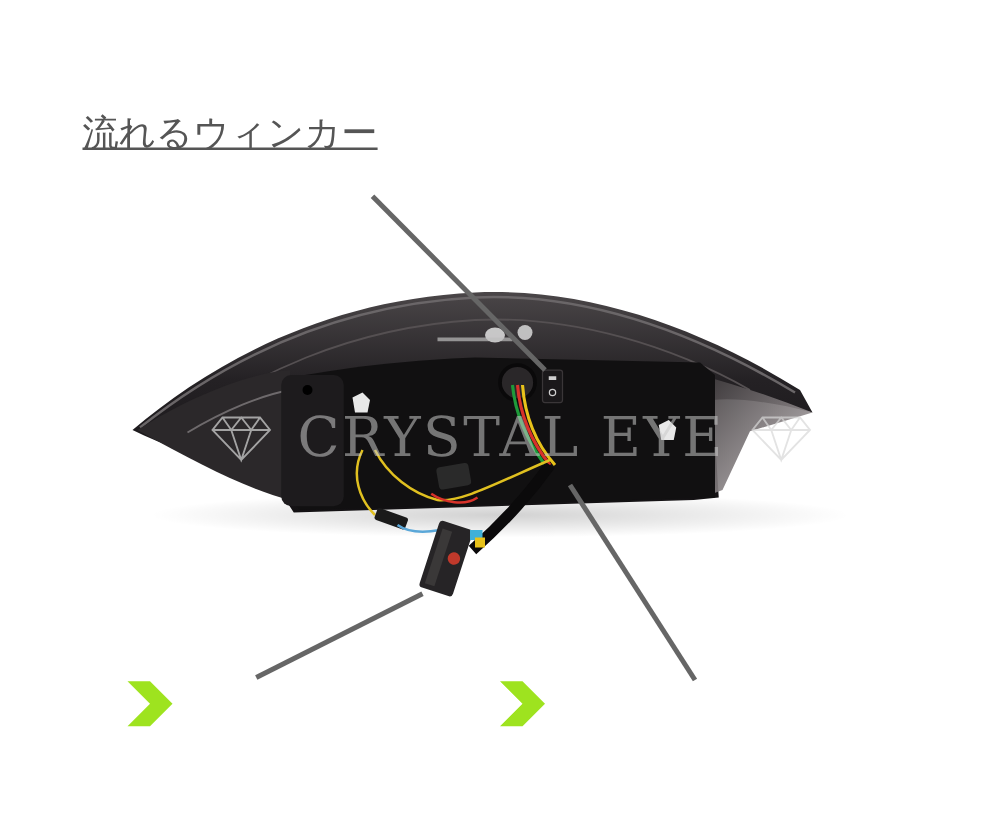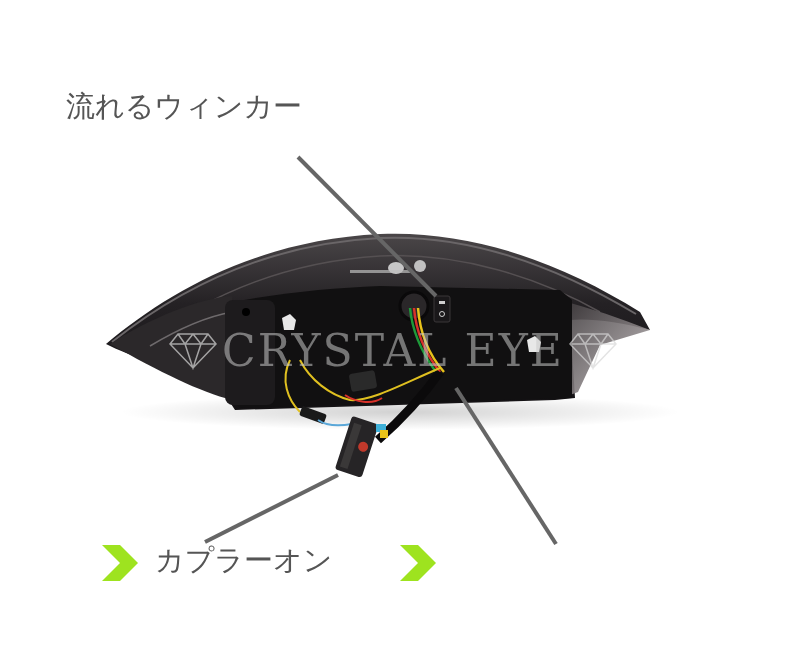--- a/index.html
+++ b/index.html
@@ -7,33 +7,33 @@
       width: 800px; height: 650px; background: #ffffff;
       position: relative; overflow: hidden;
       font-family: "DejaVu Sans", sans-serif;
     }
     .stage { position: absolute; left: 0; top: 0; width: 800px; height: 650px; }
     .label {
       position: absolute; color: #555555; font-size: 29px; line-height: 36px;
       letter-spacing: 0px; white-space: nowrap;
       font-family: "DejaVu Sans", sans-serif; font-weight: normal;
     }
-    .label-top { left: 66px; top: 88px; }
+    .label-top { left: 66px; top: 88px; text-decoration: underline; }
     .label-coupler { left: 155px; top: 542px; }
     .label-highflash { left: 450px; top: 542px; }
     .chev { position: absolute; width: 40px; height: 40px; }
     .chev-1 { left: 100px; top: 543px; }
     .chev-2 { left: 398px; top: 543px; }
     .watermark {
       position: absolute; left: 168px; top: 320px; width: 400px; height: 60px;
       font-family: "DejaVu Serif", serif; font-size: 44px; letter-spacing: 2px;
       color: rgba(200,200,200,0.55); white-space: nowrap;
       display: flex; align-items: center;
     }
-    .watermark .wm-text { margin: 0 4px; }
+    .watermark .wm-text { margin: 0 20px; }
     .watermark svg { flex: none; }
   </style>
 </head>
 <body>
 
 <div class="stage">
 
   <svg width="800" height="650" viewBox="0 0 800 650" style="position:absolute;left:0;top:0">
     <defs>
       <linearGradient id="shellGrad" x1="0" y1="0" x2="0" y2="1">
@@ -122,18 +122,15 @@
     <div>流れるウィンカー</div>
   </div>
 
   <svg class="chev chev-1" viewBox="0 0 40 40">
     <path d="M2 2 L20 2 L38 20 L20 38 L2 38 L20 20 Z" fill="#9ee31f"></path>
   </svg>
   <svg class="chev chev-2" viewBox="0 0 40 40">
     <path d="M2 2 L20 2 L38 20 L20 38 L2 38 L20 20 Z" fill="#9ee31f"></path>
   </svg>
 
-  <div class="label label-coupler">
-    <div>カプラーオン</div>
-  </div>
   <div class="label label-highflash">
   </div>
 </div>
 
 </body></html>

